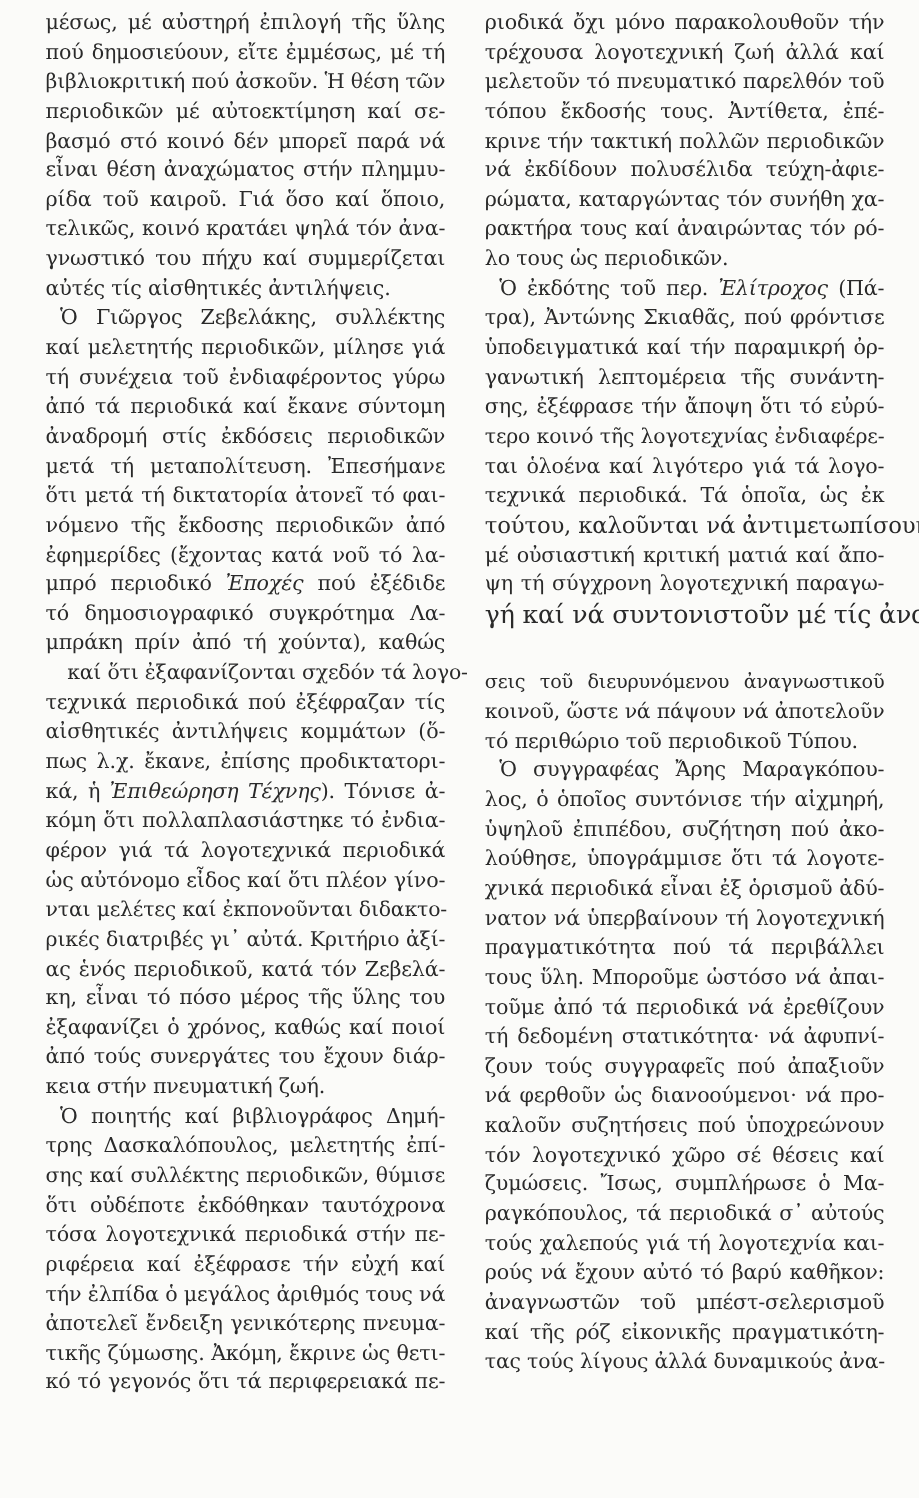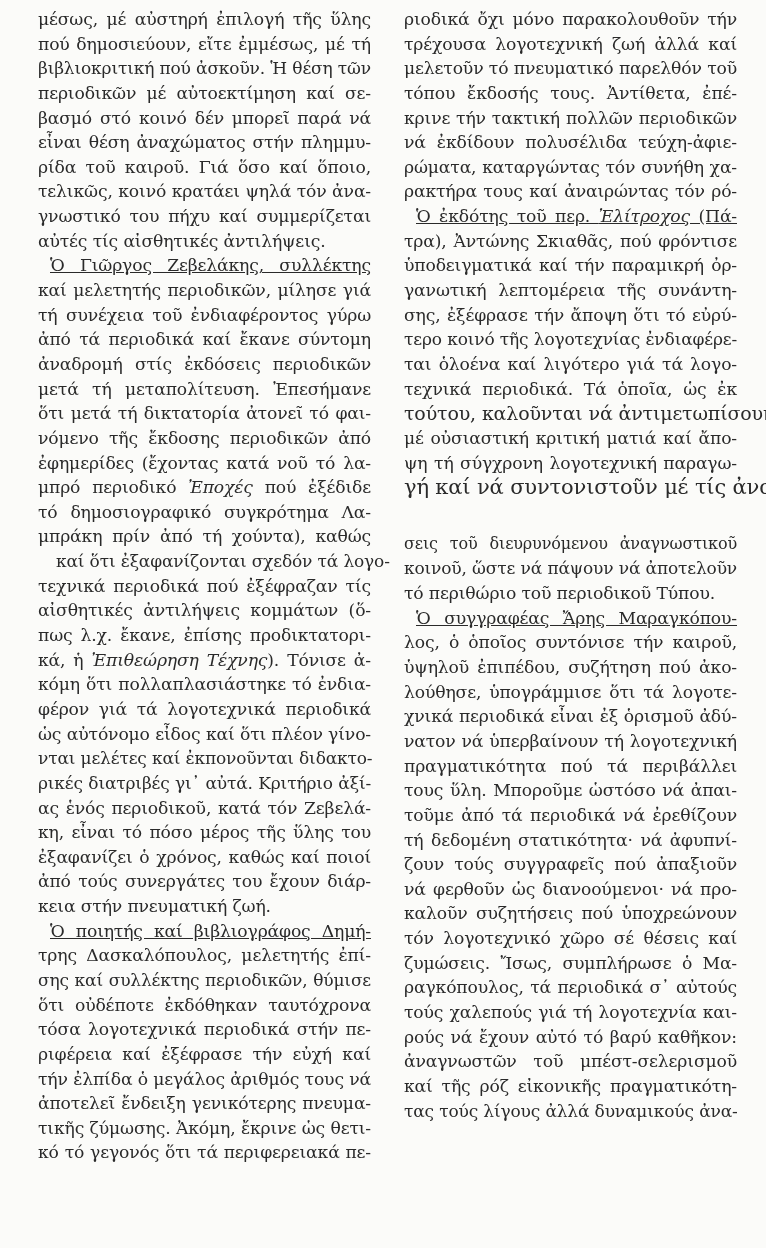--- a/index.html
+++ b/index.html
@@ -20,21 +20,21 @@
     display: block;
     height: 24.65px;
     line-height: 24.65px;
     font-size: 17.2px;
     white-space: nowrap;
     text-align: justify;
     text-align-last: justify;
     letter-spacing: -0.15px;
   }
   .line.last { text-align-last: left; }
-  .line.indent { padding-left: 12px; text-decoration: underline; }
+  .line.indent { padding-left: 12px; }
   .it { font-style: italic; }
 </style>
 </head>
 <body>
 
 <div class="page">
   <div class="col left" id="col-0">
       <span class="line"><span>μέσως, μέ αὐστηρή ἐπιλογή τῆς ὕλης</span></span>
       <span class="line"><span>πού δημοσιεύουν, εἴτε ἐμμέσως, μέ τή</span></span>
       <span class="line" style="font-size: 17px;"><span>βιβλιοκριτική πού ἀσκοῦν. Ἡ θέση τῶν</span></span>
@@ -85,37 +85,38 @@
     </div>
   <div class="col right" id="col-1">
       <span class="line"><span>ριοδικά ὄχι μόνο παρακολουθοῦν τήν</span></span>
       <span class="line"><span>τρέχουσα λογοτεχνική ζωή ἀλλά καί</span></span>
       <span class="line"><span>μελετοῦν τό πνευματικό παρελθόν τοῦ</span></span>
       <span class="line"><span>τόπου ἔκδοσής τους. Ἀντίθετα, ἐπέ-</span></span>
       <span class="line"><span>κρινε τήν τακτική πολλῶν περιοδικῶν</span></span>
       <span class="line"><span>νά ἐκδίδουν πολυσέλιδα τεύχη-ἀφιε-</span></span>
       <span class="line"><span>ρώματα, καταργώντας τόν συνήθη χα-</span></span>
       <span class="line"><span>ρακτήρα τους καί ἀναιρώντας τόν ρό-</span></span>
+      <span class="line last"><span>λο τους ὡς περιοδικῶν.</span></span>
       <span class="line indent"><span>Ὁ ἐκδότης τοῦ περ. </span><span class="it">Ἐλίτροχος</span><span> (Πά-</span></span>
       <span class="line"><span>τρα), Ἀντώνης Σκιαθᾶς, πού φρόντισε</span></span>
       <span class="line"><span>ὑποδειγματικά καί τήν παραμικρή ὀρ-</span></span>
       <span class="line"><span>γανωτική λεπτομέρεια τῆς συνάντη-</span></span>
       <span class="line"><span>σης, ἐξέφρασε τήν ἄποψη ὅτι τό εὐρύ-</span></span>
       <span class="line" style="font-size: 17px;"><span>τερο κοινό τῆς λογοτεχνίας ἐνδιαφέρε-</span></span>
       <span class="line"><span>ται ὁλοένα καί λιγότερο γιά τά λογο-</span></span>
       <span class="line"><span>τεχνικά περιοδικά. Τά ὁποῖα, ὡς ἐκ</span></span>
       <span class="line" style="font-size: 19px;"><span>τούτου, καλοῦνται νά ἀντιμετωπίσουν</span></span>
       <span class="line"><span>μέ οὐσιαστική κριτική ματιά καί ἄπο-</span></span>
       <span class="line"><span>ψη τή σύγχρονη λογοτεχνική παραγω-</span></span>
       <span class="line" style="font-size: 21px;"><span>γή καί νά συντονιστοῦν μέ τίς ἀναζητή-</span></span>
       <span class="line" style="font-size: 16px; margin-top: 32px;"><span>σεις τοῦ διευρυνόμενου ἀναγνωστικοῦ</span></span>
       <span class="line" style="font-size: 17px;"><span>κοινοῦ, ὥστε νά πάψουν νά ἀποτελοῦν</span></span>
       <span class="line last"><span>τό περιθώριο τοῦ περιοδικοῦ Τύπου.</span></span>
       <span class="line indent"><span>Ὁ συγγραφέας Ἄρης Μαραγκόπου-</span></span>
-      <span class="line"><span>λος, ὁ ὁποῖος συντόνισε τήν καιροῦ,</span></span>
+      <span class="line"><span>λος, ὁ ὁποῖος συντόνισε τήν αἰχμηρή,</span></span>
       <span class="line"><span>ὑψηλοῦ ἐπιπέδου, συζήτηση πού ἀκο-</span></span>
       <span class="line"><span>λούθησε, ὑπογράμμισε ὅτι τά λογοτε-</span></span>
       <span class="line"><span>χνικά περιοδικά εἶναι ἐξ ὁρισμοῦ ἀδύ-</span></span>
       <span class="line"><span>νατον νά ὑπερβαίνουν τή λογοτεχνική</span></span>
       <span class="line"><span>πραγματικότητα πού τά περιβάλλει</span></span>
       <span class="line"><span>τους ὕλη. Μποροῦμε ὡστόσο νά ἀπαι-</span></span>
       <span class="line"><span>τοῦμε ἀπό τά περιοδικά νά ἐρεθίζουν</span></span>
       <span class="line"><span>τή δεδομένη στατικότητα· νά ἀφυπνί-</span></span>
       <span class="line"><span>ζουν τούς συγγραφεῖς πού ἀπαξιοῦν</span></span>
       <span class="line"><span>νά φερθοῦν ὡς διανοούμενοι· νά προ-</span></span>

